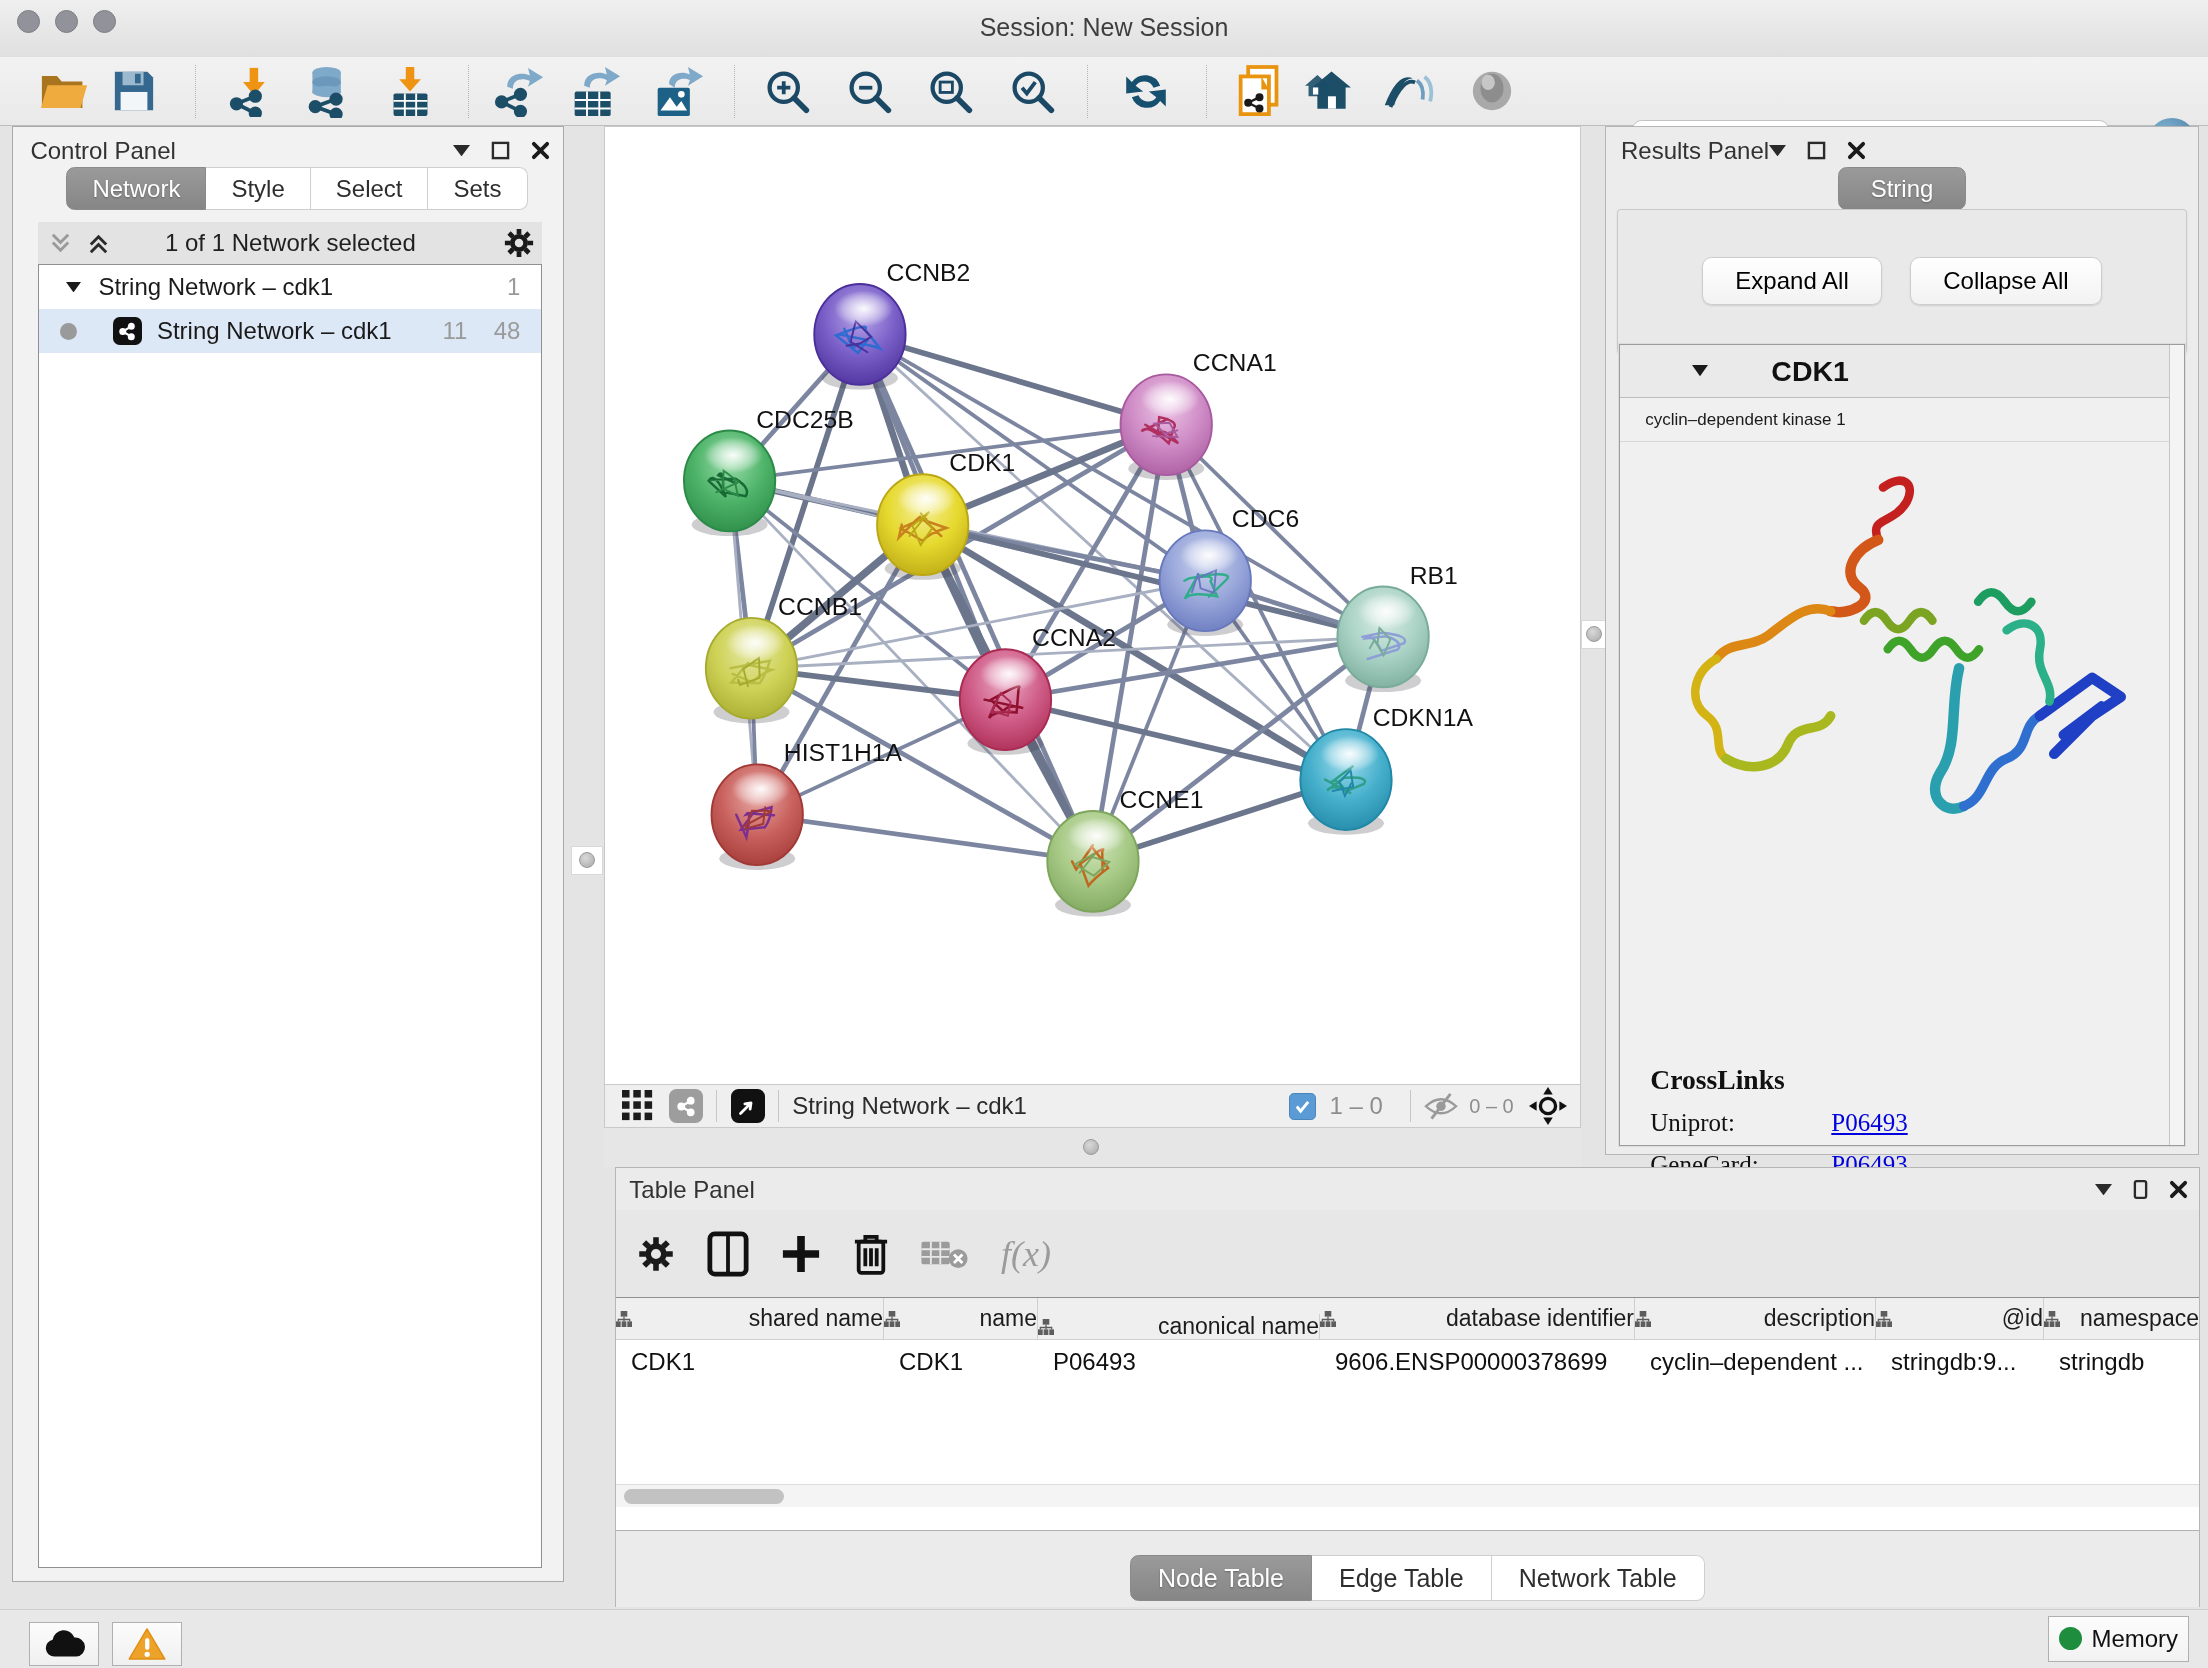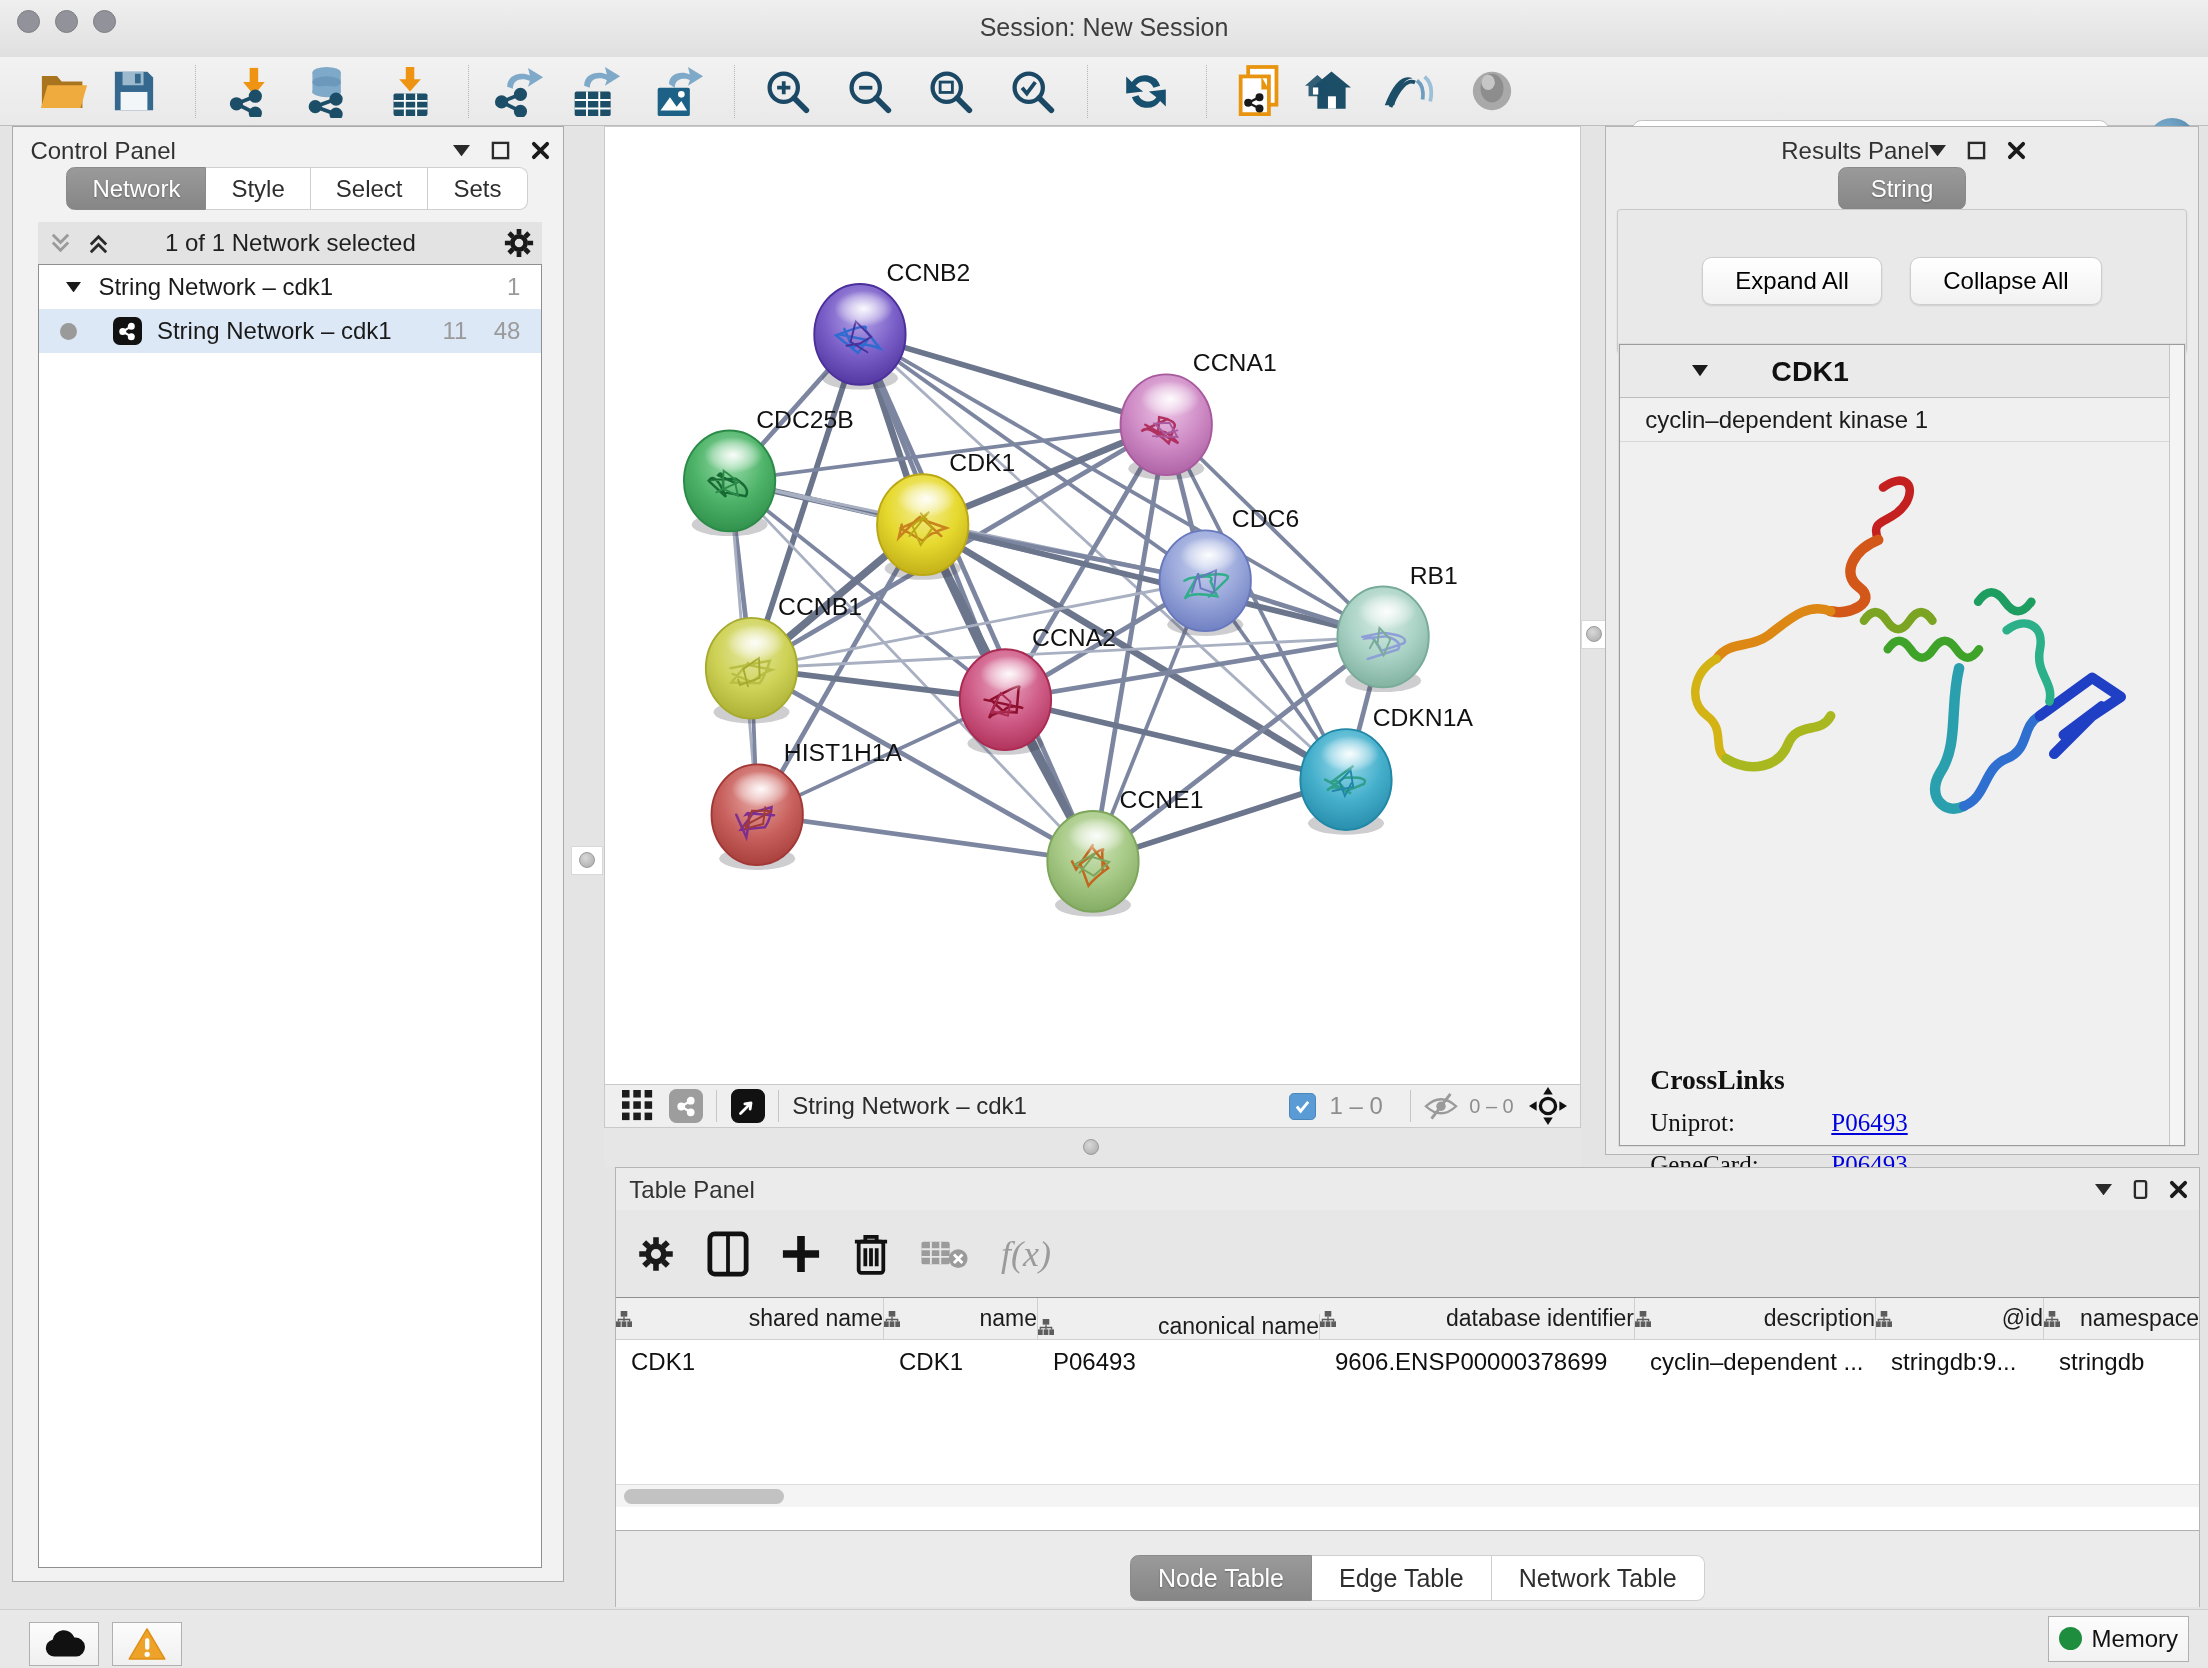--- a/index.html
+++ b/index.html
@@ -46,28 +46,28 @@
   #net-canvas { left:604px; top:126px; width:977px; height:958px; background:#fff; border:1px solid #c9c9c9; border-bottom:none; }
   #net-toolbar { left:604px; top:1084px; width:977px; height:44px; background:#efefef; border:1px solid #c9c9c9; display:flex; align-items:center; }
   .ntb-sep { width:1px; height:32px; background:#c6c6c6; margin:0 13.3px; }
   .sq-ic { width:34px; height:34px; border-radius:7.6px; display:flex; align-items:center; justify-content:center; }
   #net-splitter { left:604px; top:1128px; width:977px; height:39px; background:#e6e6e6; }
   .split-dot { width:16px; height:16px; border-radius:50%; background:radial-gradient(circle at 40% 35%,#d9d9d9,#a8a8a8); border:1px solid #9a9a9a; }
   .split-handle { position:absolute; background:#fff; border:1px solid #d8d8d8; display:flex; align-items:center; justify-content:center; }
 
   
   #results-panel { left:1605px; top:126px; width:594px; height:1029px; background:#ececec; border:1px solid #b5b5b5; }
-  #rp-header { position:absolute; left:15px; top:9.5px; right:11.4px; display:flex; justify-content:center; align-items:center; }
+  #rp-header { position:absolute; left:15px; top:9.5px; right:11.4px; display:flex; justify-content:flex-start; align-items:center; }
   #rp-tabs { left:0; top:40px; width:100%; display:flex; justify-content:center; }
   #rp-btnbox { position:absolute; left:11.4px; top:82px; right:11.4px; height:144px; background:#e9e9e9; border:1px solid #c9c9c9; border-radius:3.8px; box-shadow:0 1px 1.9px rgba(0,0,0,.12); display:flex; align-items:center; justify-content:center; gap:28.5px; }
   .rp-btn { background:linear-gradient(#ffffff,#f2f2f2); border:1px solid #cdcdcd; border-radius:9.5px; font-size:24px; padding:8.6px 32px; box-shadow:0 1px 1.9px rgba(0,0,0,.12); }
   #rp-content { position:absolute; left:13.3px; top:217px; right:13.3px; bottom:7.6px; background:#f0f0f0; border:1px solid #9c9c9c; outline:1px solid #dcdcdc; }
   #rp-protein-header { height:53px; background:#eaeaea; border-bottom:1px solid #bdbdbd; display:flex; align-items:center; }
   #rp-protein-name { font-size:28.5px; font-weight:bold; color:#111; }
-  #rp-desc { height:44px; border-bottom:1px solid #d8d8d8; display:flex; align-items:center; padding-left:25px; font-size:24px; color:#1b1b1b; }
+  #rp-desc { height:44px; border-bottom:1px solid #d8d8d8; display:flex; align-items:center; padding-left:25px; font-size:17px; color:#1b1b1b; }
   #rp-crosslinks { font-family:"Liberation Serif",serif; color:#111; }
   #crosslinks-title { font-size:27.6px; font-weight:bold; }
   .xl-row { display:flex; margin-top:13.3px; }
   .xl-label { width:181px; font-size:25px; }
   .xl-link { font-size:25px; color:#0000dd; text-decoration:underline; }
   #rp-scroll { position:absolute; right:0; top:0; bottom:0; width:14.3px; background:#f4f4f4; border-left:1px solid #c6c6c6; }
 
   
   #table-panel { left:615px; top:1167px; width:1585px; height:440px; background:#ebebeb; border:1px solid #b5b5b5; border-bottom:none; }
   #tp-header { position:absolute; left:13.3px; top:7.6px; right:11.4px; display:flex; justify-content:space-between; align-items:center; }

